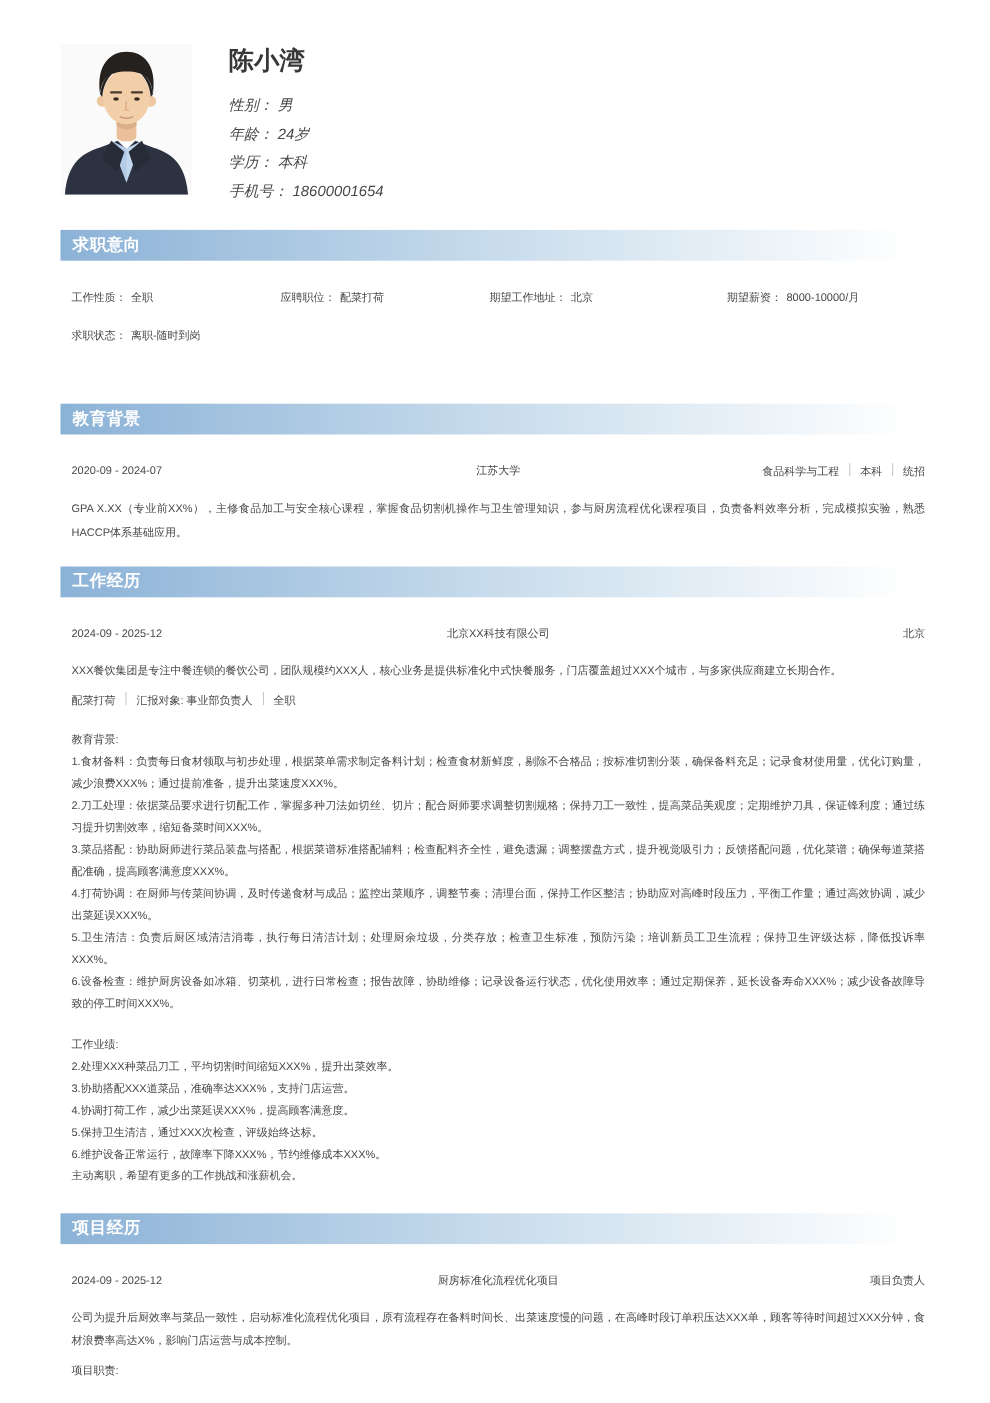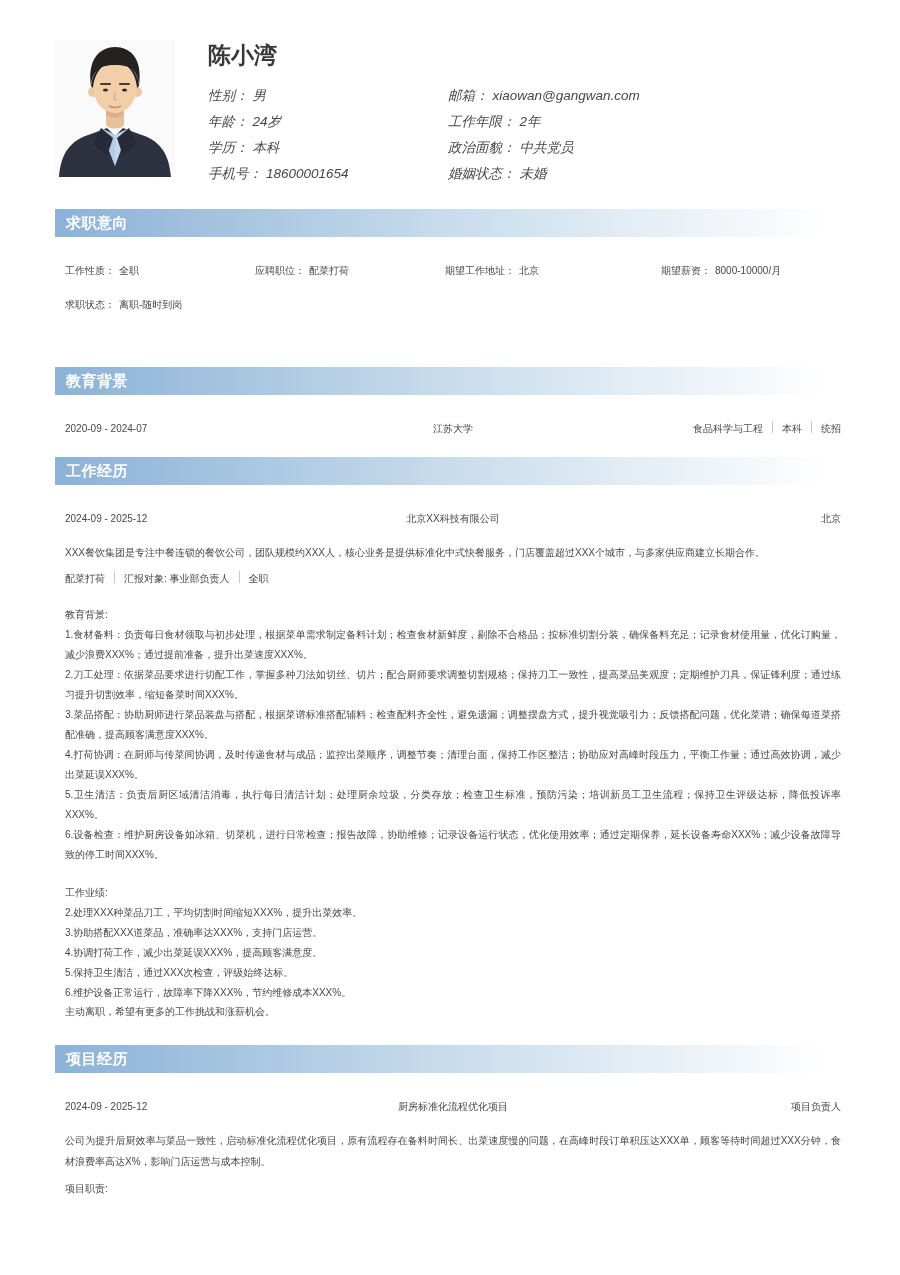--- a/index.html
+++ b/index.html
@@ -98,26 +98,20 @@
 
     <div class="hdr-info">
       <div class="name">陈小湾</div>
       <div class="info-cols">
         <div class="col-l">
           <div class="info-item kv"><span class="lbl">性别：</span><span class="val">男</span></div>
           <div class="info-item kv"><span class="lbl">年龄：</span><span class="val">24岁</span></div>
           <div class="info-item kv"><span class="lbl">学历：</span><span class="val">本科</span></div>
           <div class="info-item kv"><span class="lbl">手机号：</span><span class="val">18600001654</span></div>
         </div>
-        <div class="col-r">
-          <div class="info-item kv"><span class="lbl">邮箱：</span><span class="val">xiaowan@gangwan.com</span></div>
-          <div class="info-item kv"><span class="lbl">工作年限：</span><span class="val">2年</span></div>
-          <div class="info-item kv"><span class="lbl">政治面貌：</span><span class="val">中共党员</span></div>
-          <div class="info-item kv"><span class="lbl">婚姻状态：</span><span class="val">未婚</span></div>
-        </div>
       </div>
     </div>
   </div>
 
   <div class="bar">
     <div class="bar-title">求职意向</div>
   </div>
   <div class="body-ind">
     <div class="intent-row1">
       <div class="intent-col1 kv"><span>工作性质：</span><span class="val">全职</span></div>
@@ -130,20 +124,21 @@
 
   <div class="bar bar-edu">
     <div class="bar-title">教育背景</div>
   </div>
   <div class="body-ind">
     <div class="trow">
       <span class="t-left">2020-09 - 2024-07</span>
       <span class="t-center">江苏大学</span>
       <span class="t-right"><span>食品科学与工程</span><span class="sep"></span><span>本科</span><span class="sep"></span><span>统招</span></span>
     </div>
+    <div class="para">GPA X.XX（专业前XX%），主修食品加工与安全核心课程，掌握食品切割机操作与卫生管理知识，参与厨房流程优化课程项目，负责备料效率分析，完成模拟实验，熟悉HACCP体系基础应用。</div>
   </div>
 
   <div class="bar bar-work">
     <div class="bar-title">工作经历</div>
   </div>
   <div class="body-ind">
     <div class="trow">
       <span class="t-left">2024-09 - 2025-12</span>
       <span class="t-center">北京XX科技有限公司</span>
       <span class="t-right">北京</span>

